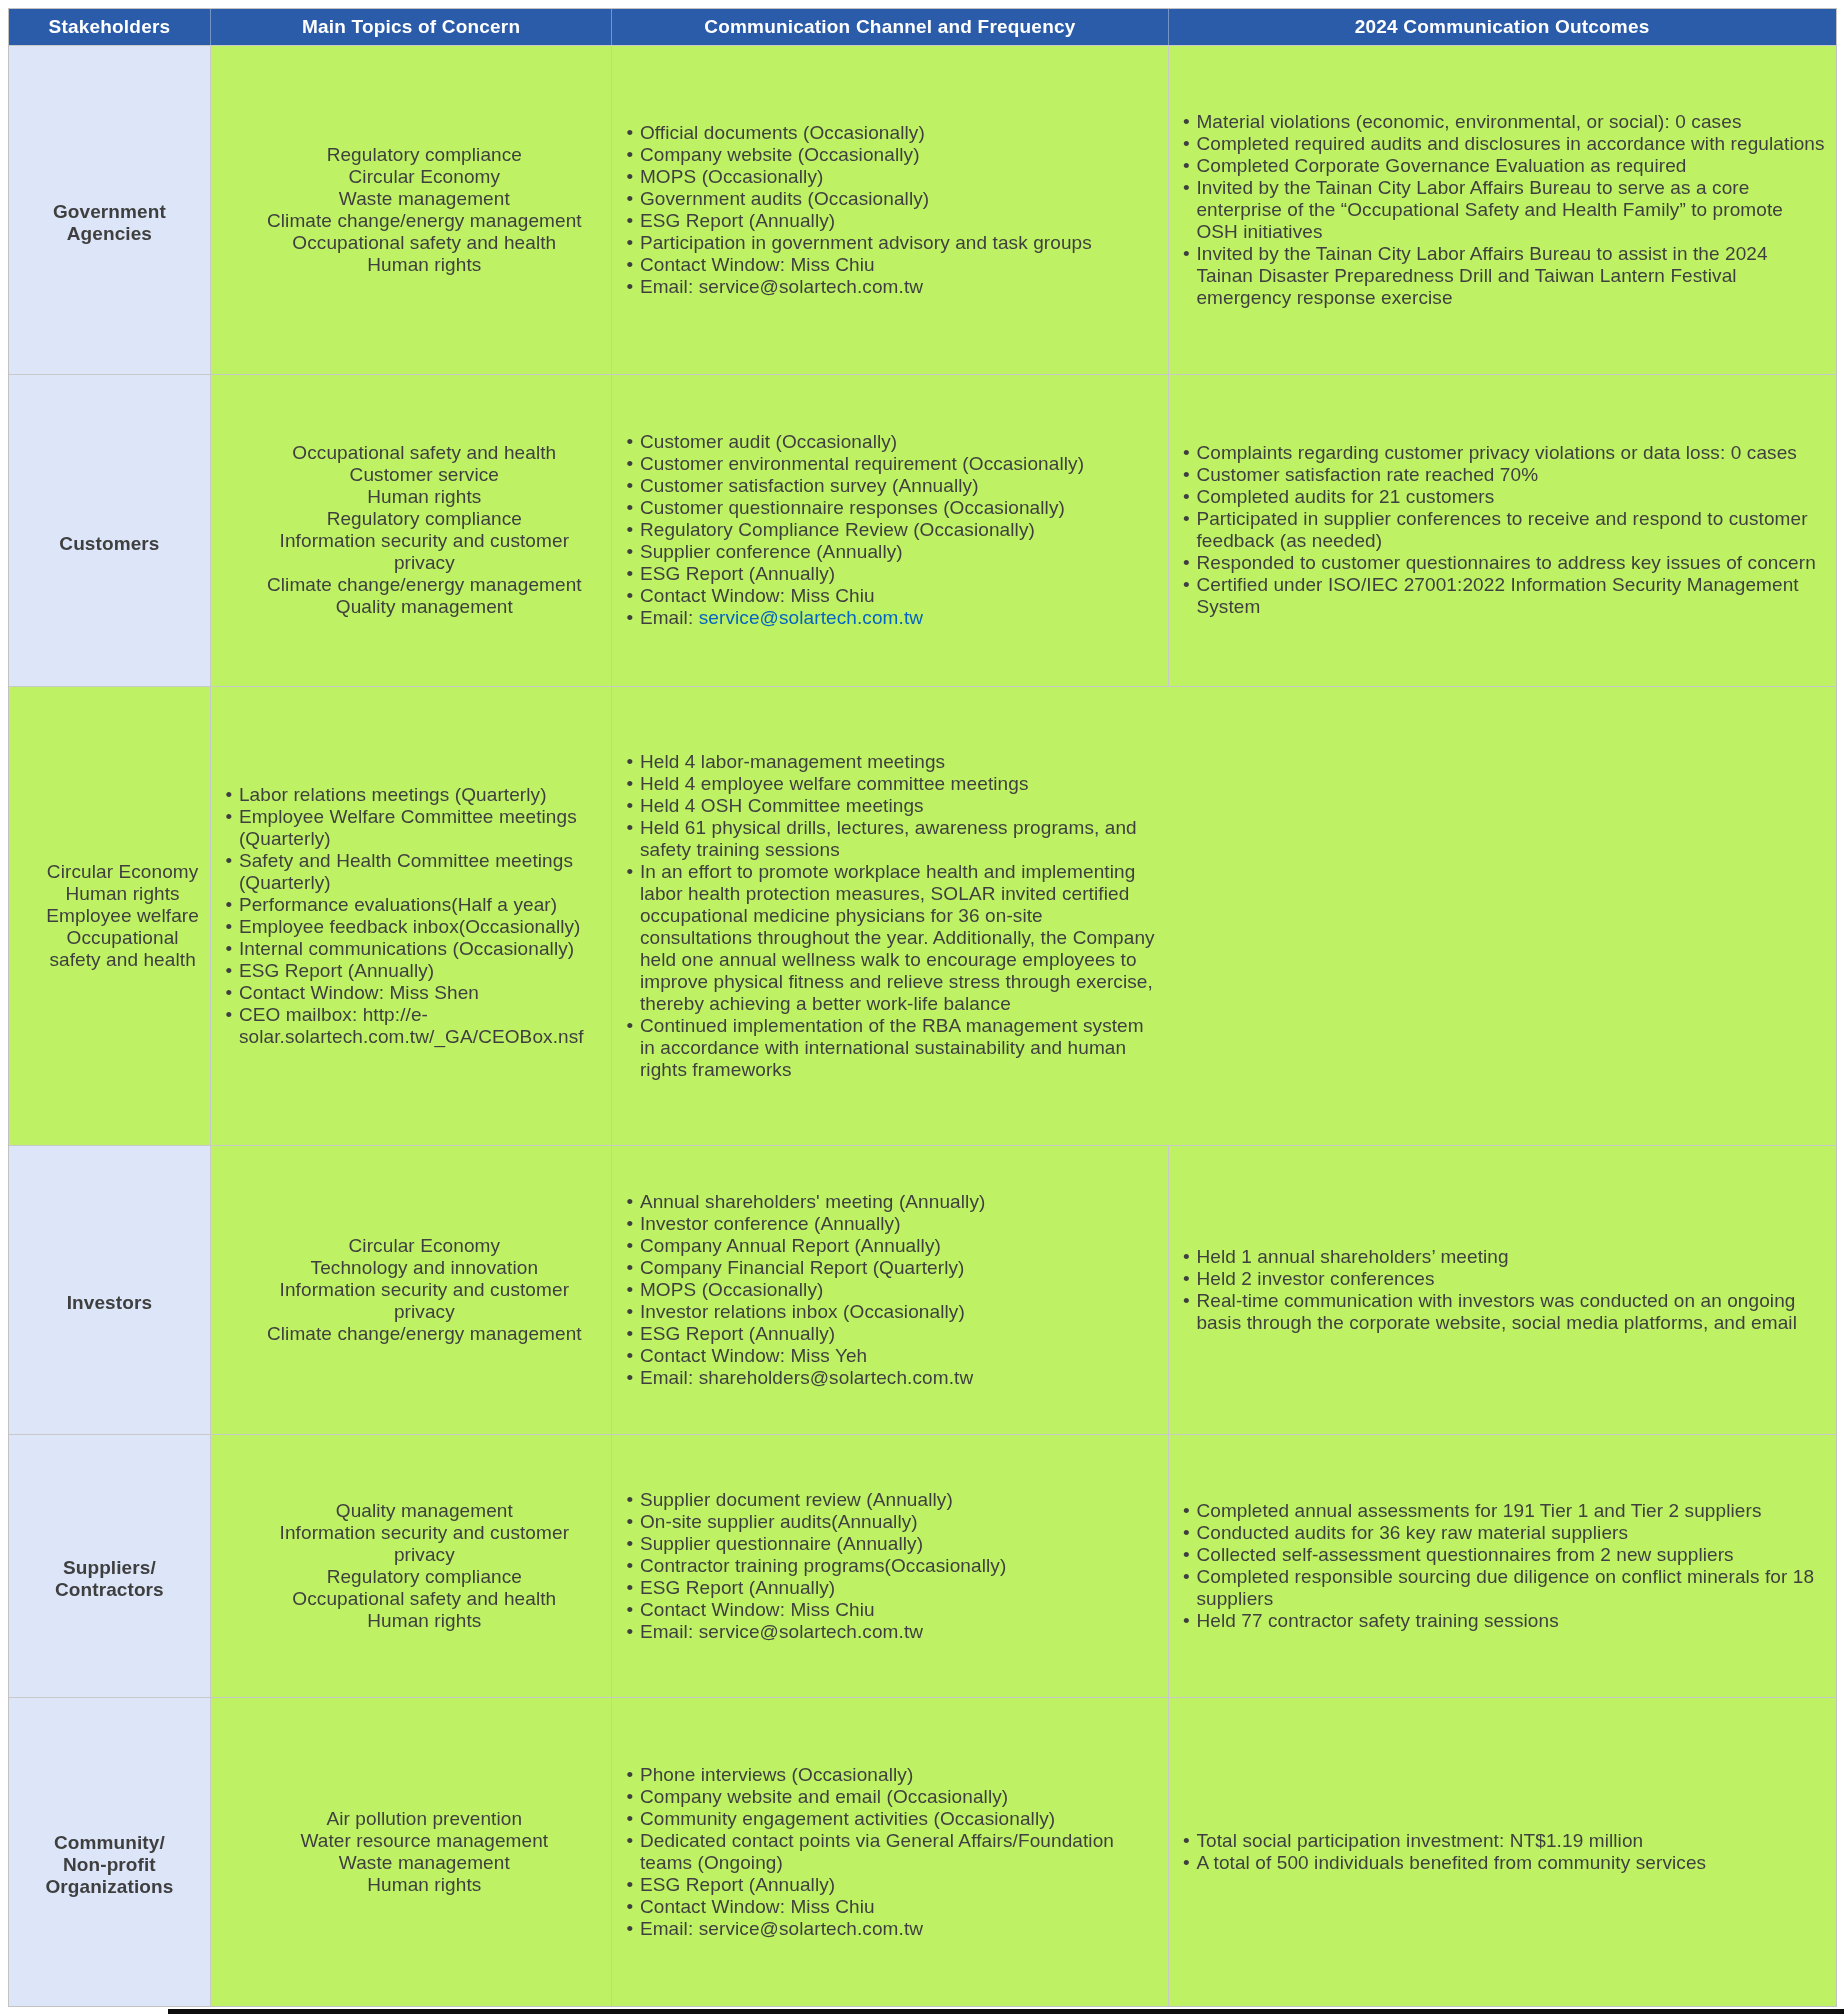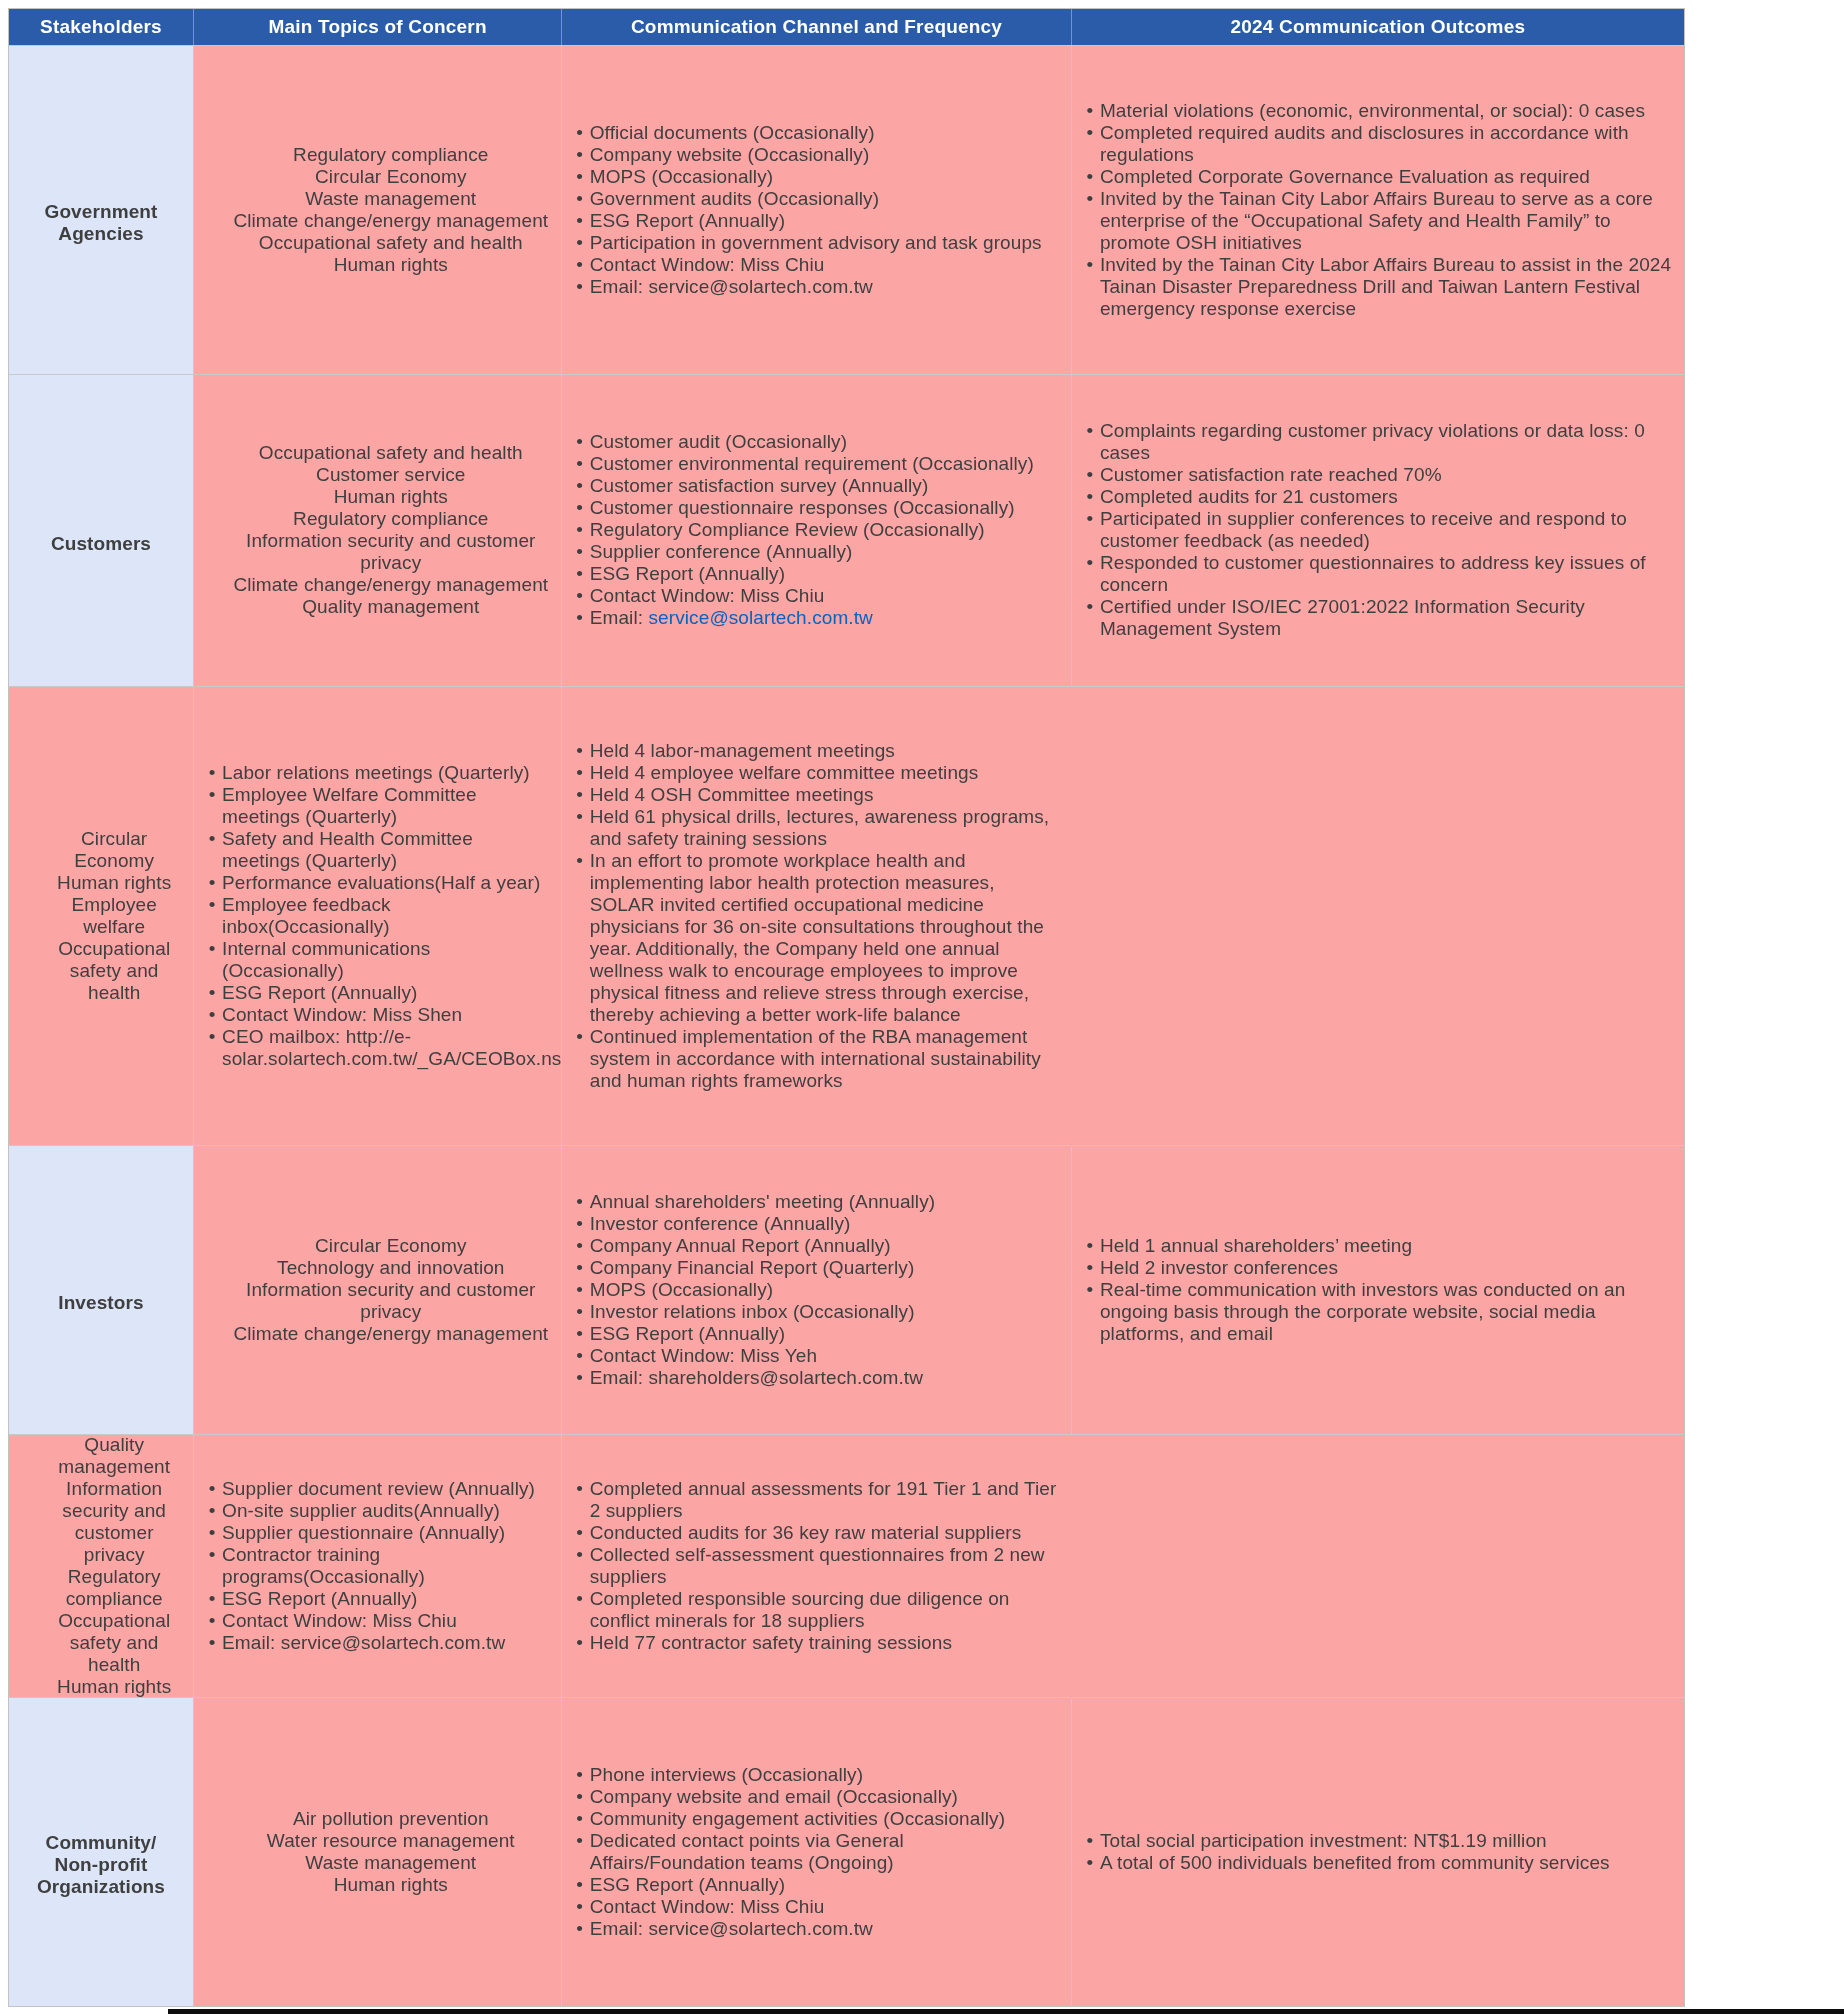--- a/index.html
+++ b/index.html
@@ -5,23 +5,23 @@
   * { box-sizing: border-box; }
   html, body { margin: 0; padding: 0; background: #ffffff; }
   body {
     width: 1845px; height: 2015px;
     font-family: "Liberation Sans", "DejaVu Sans", sans-serif;
     color: var(--text, #3F3F3F);
   }
   .page { position: relative; width: 1845px; height: 2015px; overflow: hidden; background: #fff; }
 
   .stk-table {
-    position: absolute; left: 7.7px; top: 7.7px; width: 1677px;
+    position: absolute; left: 7.7px; top: 7.7px; width: 1829px;
     border: 1.9px solid var(--border-outer, #C2C2C2);
-    background: #fca5a5;
+    background: #bef264;
   }
   .grid-cols {
     display: grid;
     grid-template-columns: 11.08% 21.95% 30.46% 36.51%;
   }
 
   
   .thead { height: 37px; background: var(--header-bg, #2B5CA9); border-bottom: 1.9px solid var(--border, #CBCBCB); }
   .th {
     display: flex; align-items: center; justify-content: center;
@@ -193,20 +193,24 @@
             <div class="b">Contact Window: Miss Yeh</div>
             <div class="b">Email: shareholders@solartech.com.tw</div>
           </div>
           <div class="cell c-outcomes">
             <div class="b">Held 1 annual shareholders’ meeting</div>
             <div class="b">Held 2 investor conferences</div>
             <div class="b">Real-time communication with investors was conducted on an ongoing basis through the corporate website, social media platforms, and email</div>
           </div>
         </div>
         <div class="table-row grid-cols">
+          <div class="cell c-stake">
+            <div class="stake-label">Suppliers/
+Contractors</div>
+          </div>
           <div class="cell c-topics">
             <div class="topic-line">Quality management</div>
             <div class="topic-line">Information security and customer privacy</div>
             <div class="topic-line">Regulatory compliance</div>
             <div class="topic-line">Occupational safety and health</div>
             <div class="topic-line">Human rights</div>
           </div>
           <div class="cell c-channels">
             <div class="b">Supplier document review (Annually)</div>
             <div class="b">On-site supplier audits(Annually)</div>

